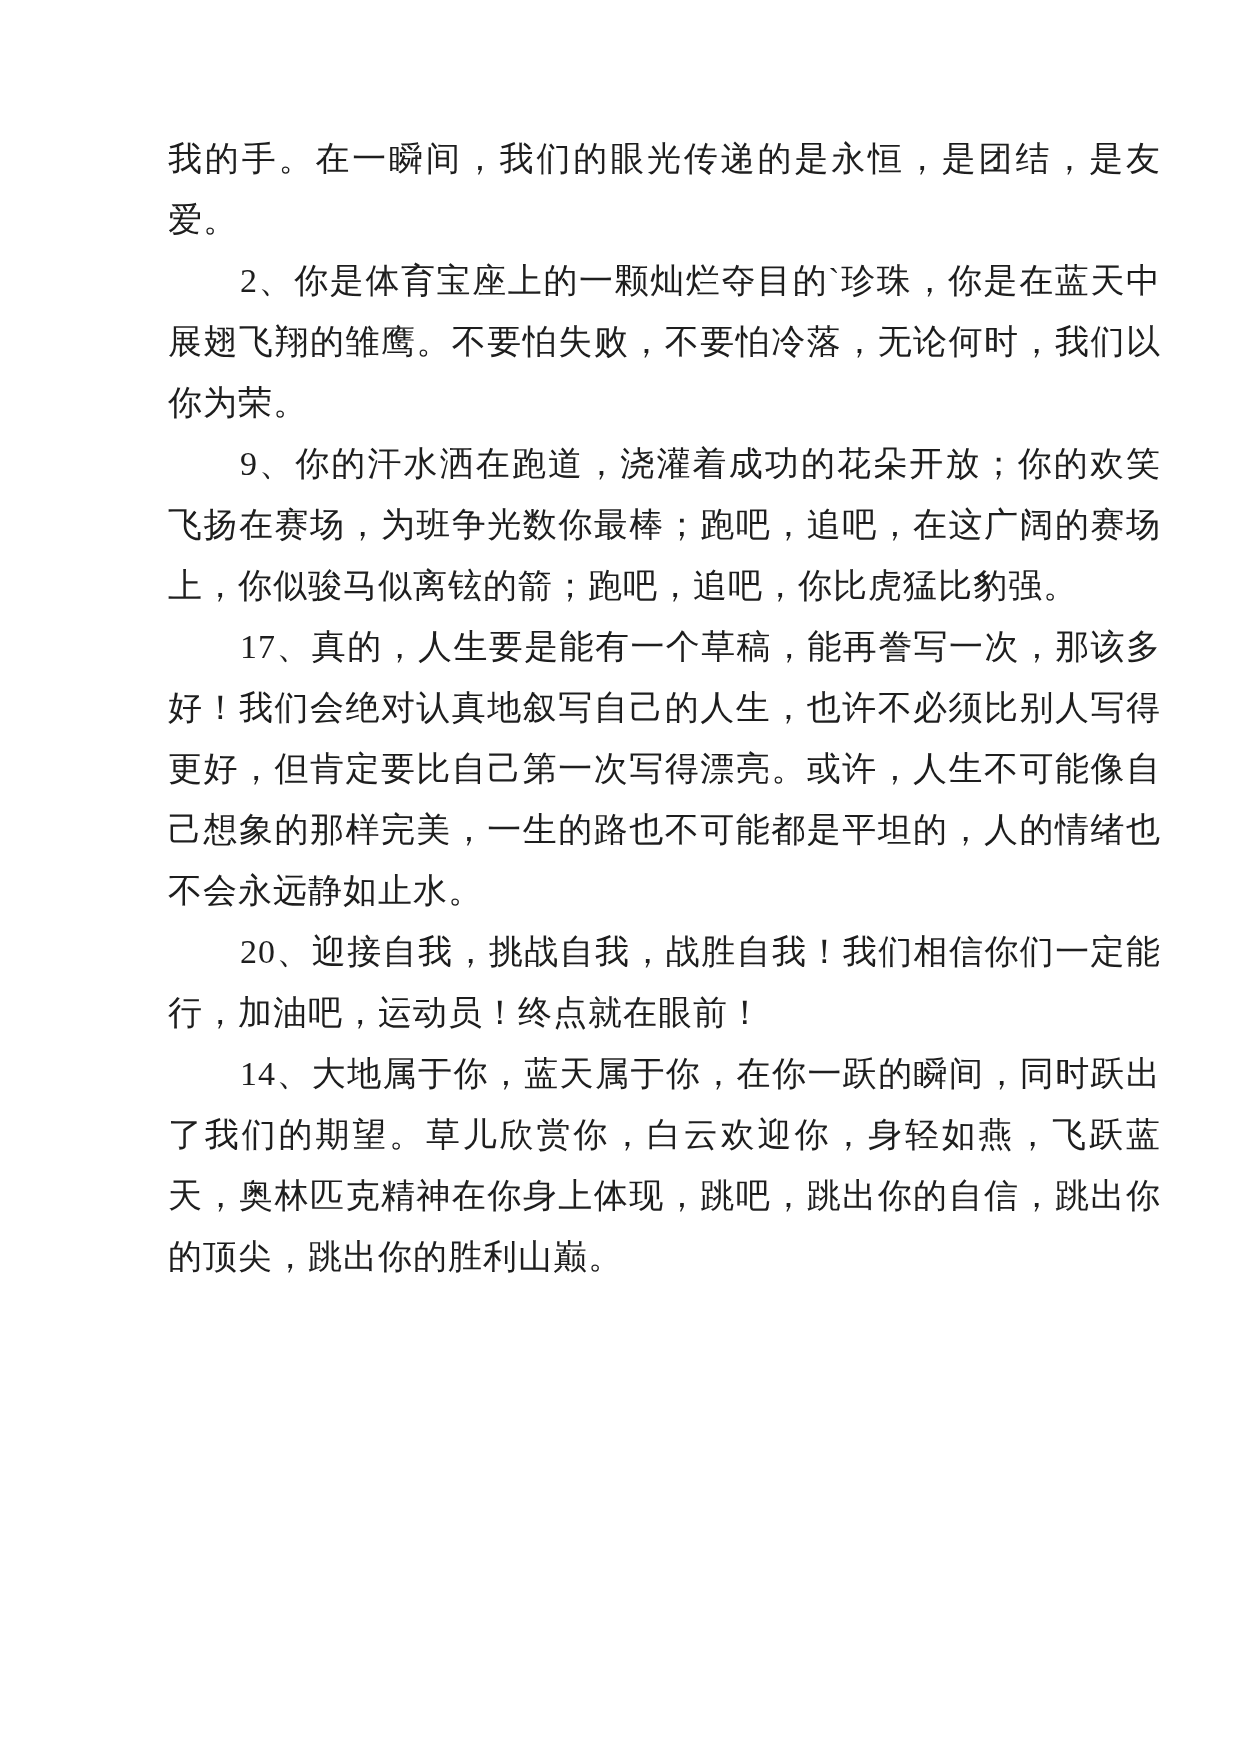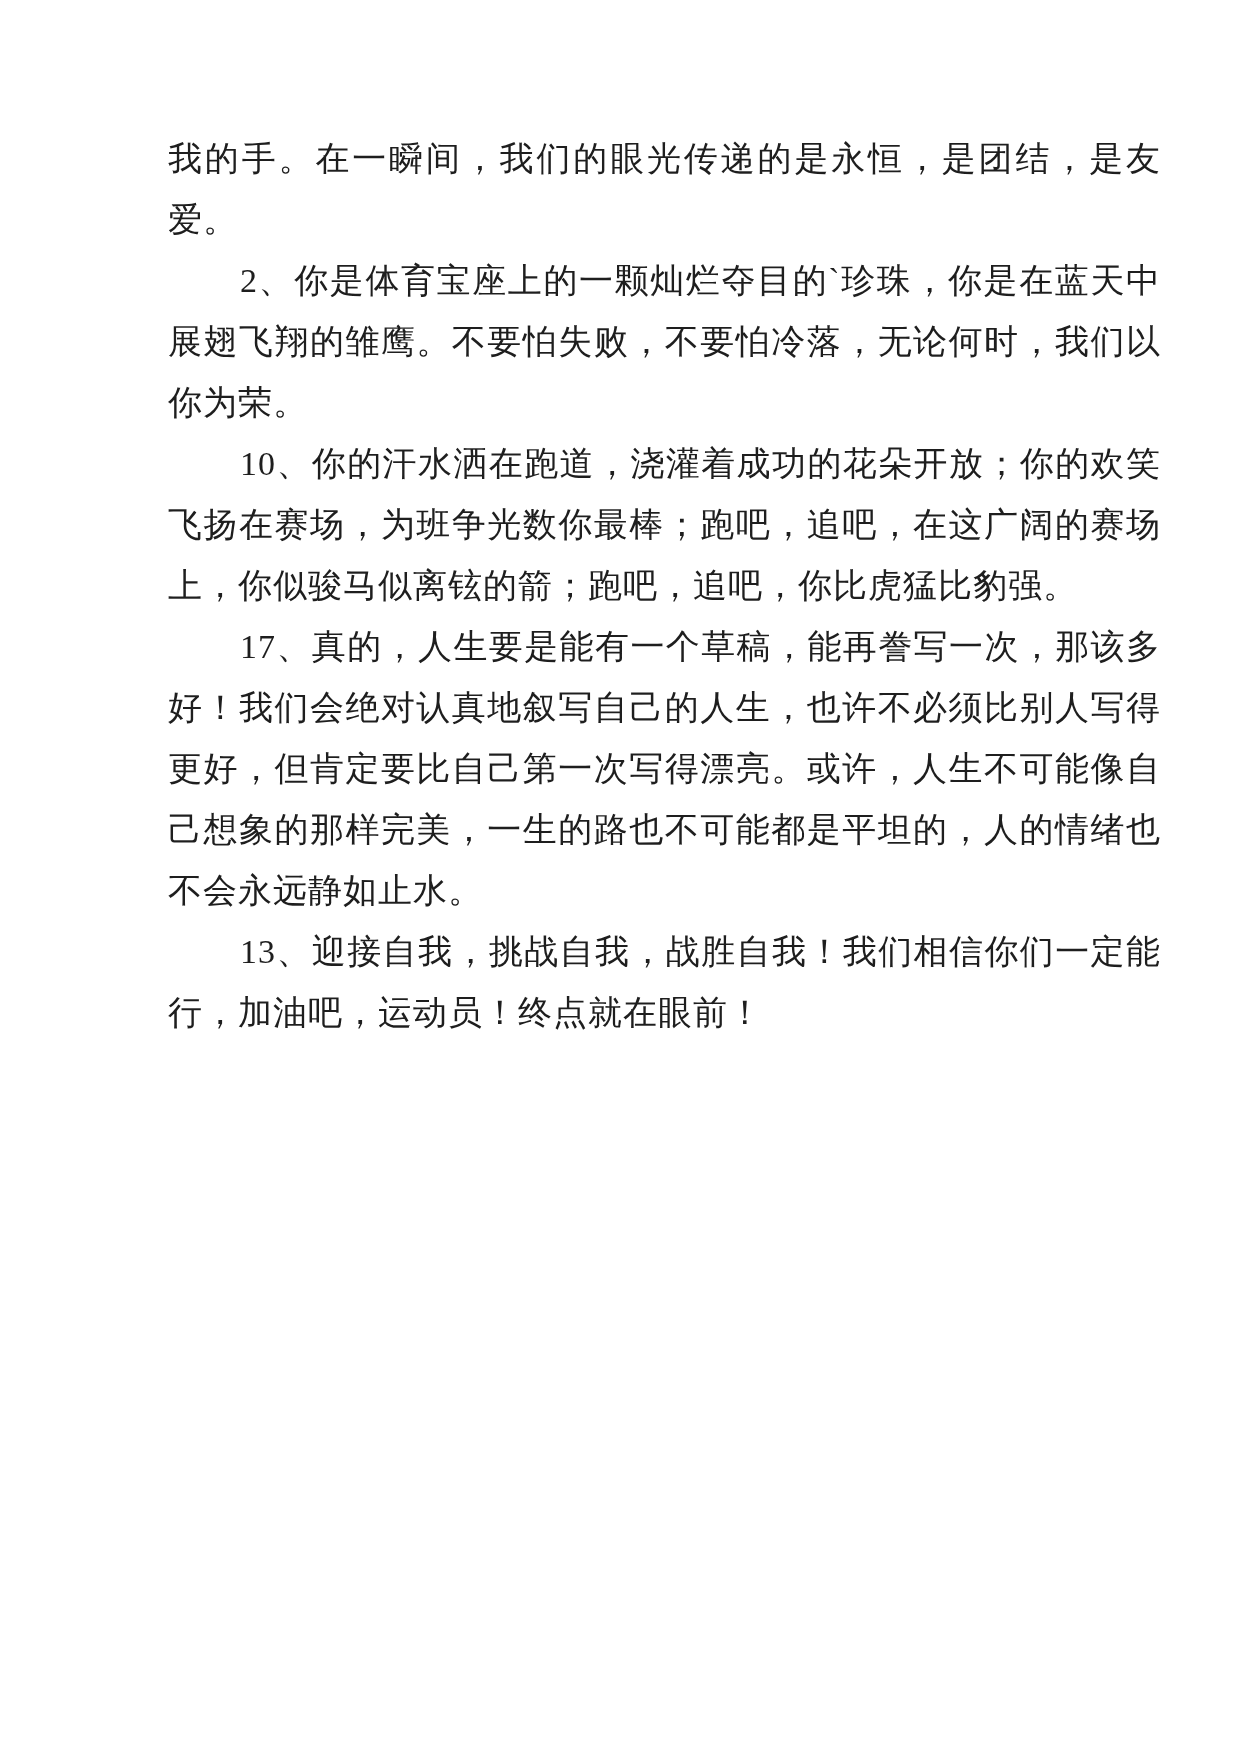--- a/index.html
+++ b/index.html
@@ -33,17 +33,18 @@
     text-indent: 72px;
   }
 </style>
 </head>
 <body>
 
 <div class="page">
   <div class="doc-body">
     <p>我的手。在一瞬间，我们的眼光传递的是永恒，是团结，是友爱。</p>
     <p class="indent">2、你是体育宝座上的一颗灿烂夺目的`珍珠，你是在蓝天中展翅飞翔的雏鹰。不要怕失败，不要怕冷落，无论何时，我们以你为荣。</p>
-    <p class="indent">10、你的汗水洒在跑道，浇灌着成功的花朵开放；你的欢笑飞扬在赛场，为班争光数你最棒；跑吧，追吧，在这广阔的赛场上，你似骏马似离铉的箭；跑吧，追吧，你比虎猛比豹强。</p>
+    <p class="indent">9、你的汗水洒在跑道，浇灌着成功的花朵开放；你的欢笑飞扬在赛场，为班争光数你最棒；跑吧，追吧，在这广阔的赛场上，你似骏马似离铉的箭；跑吧，追吧，你比虎猛比豹强。</p>
     <p class="indent">17、真的，人生要是能有一个草稿，能再誊写一次，那该多好！我们会绝对认真地叙写自己的人生，也许不必须比别人写得更好，但肯定要比自己第一次写得漂亮。或许，人生不可能像自己想象的那样完美，一生的路也不可能都是平坦的，人的情绪也不会永远静如止水。</p>
-    <p class="indent">13、迎接自我，挑战自我，战胜自我！我们相信你们一定能行，加油吧，运动员！终点就在眼前！</p>
+    <p class="indent">20、迎接自我，挑战自我，战胜自我！我们相信你们一定能行，加油吧，运动员！终点就在眼前！</p>
+    <p class="indent">14、大地属于你，蓝天属于你，在你一跃的瞬间，同时跃出了我们的期望。草儿欣赏你，白云欢迎你，身轻如燕，飞跃蓝天，奥林匹克精神在你身上体现，跳吧，跳出你的自信，跳出你的顶尖，跳出你的胜利山巅。</p>
   </div>
 </div>
 
 </body></html>

